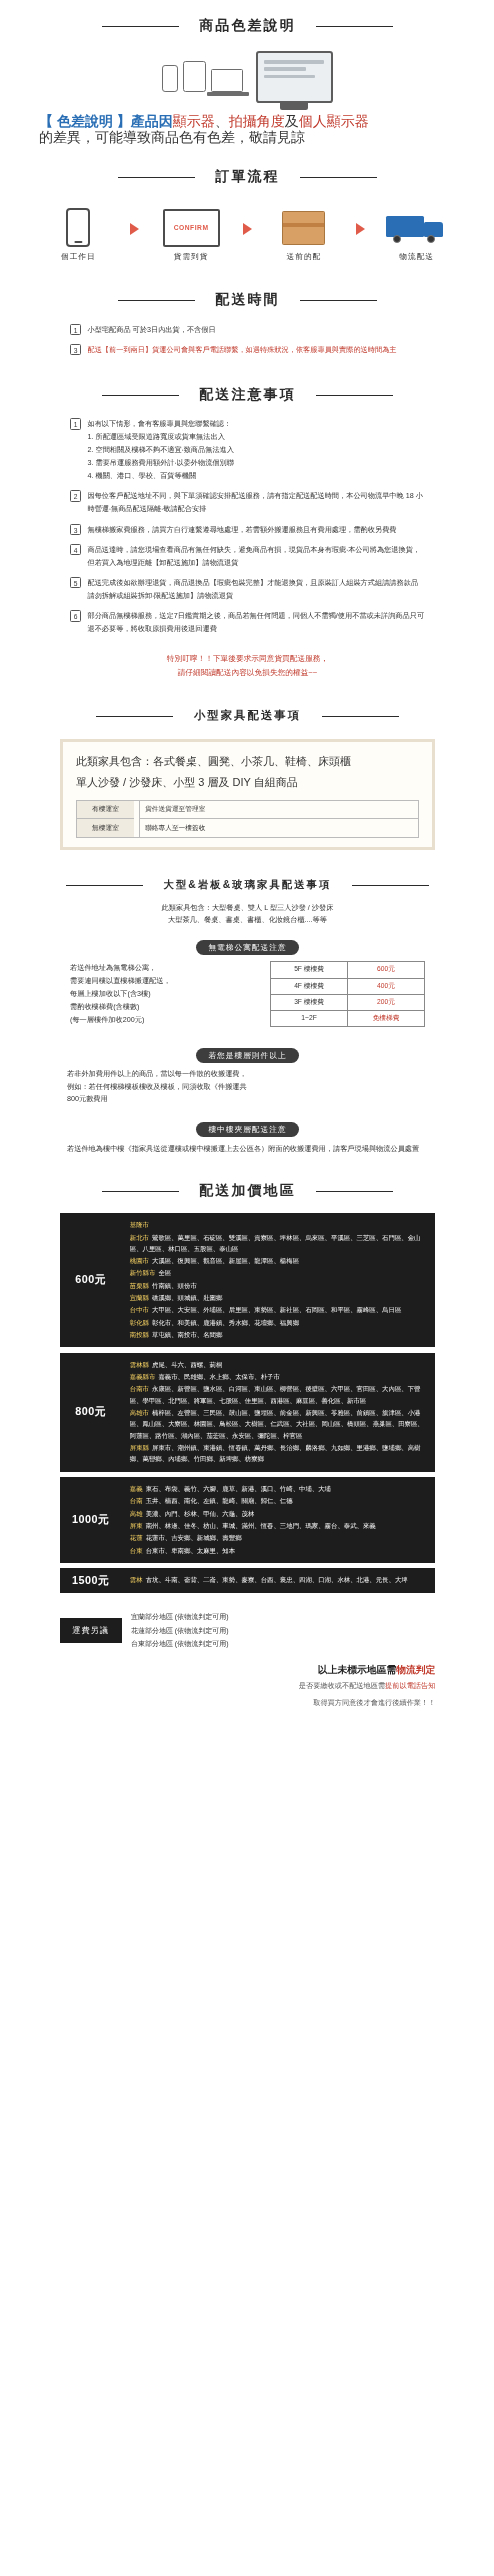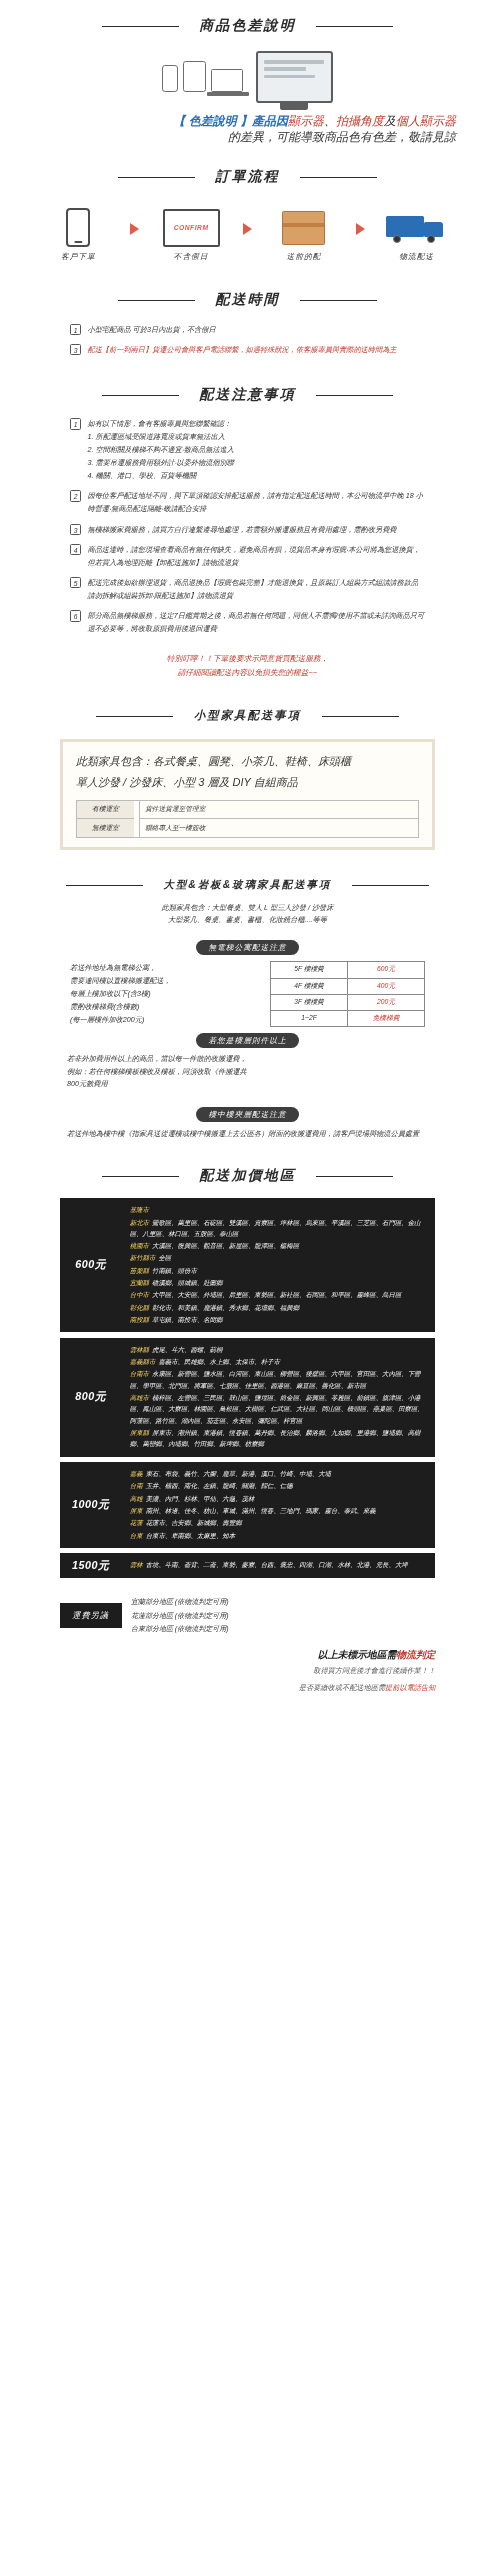--- a/index.html
+++ b/index.html
@@ -4,21 +4,21 @@
 <style>
   * { box-sizing: border-box; }
   body {
     margin: 0;
     padding: 0;
     width: 495px;
     background: #ffffff;
     font-family: "Liberation Sans", sans-serif;
     color: #333;
   }
-  .page { width: 417px; margin: 0 auto; position: relative; font-style: italic; }
+  .page { width: 417px; margin: 0 auto; position: relative; }
 
   
   .ribbon {
     text-align: center;
     padding: 14.4px 0 7.2px 0;
     position: relative;
   }
   .ribbon .inner {
     display: inline-block;
     position: relative;
@@ -84,22 +84,22 @@
     background: #5d5d5d; border-radius: 0 0 2.1px 2.1px;
   }
   .monitor .bars { padding: 7.2px 6.2px; }
   .monitor .bars i {
     display: block; height: 3.6px; margin-bottom: 3.6px;
     background: #b9c1c6; border-radius: 1px;
   }
   .monitor .bars i:nth-child(2) { width: 70%; }
   .monitor .bars i:nth-child(3) { width: 85%; }
   .color-text {
-    text-align: right;
-    font-size: 12px;
+    text-align: left;
+    font-size: 14px;
     line-height: 15.5px;
     padding: 11.3px 0 5.2px 0;
   }
   .hl-red { color: #c0392b; }
   .hl-bracket { color: #2a6fb5; font-weight: bold; }
 
   
   .flow {
     display: flex;
     justify-content: center;
@@ -307,28 +307,28 @@
 
   <div class="ribbon">
     <span class="inner">訂單流程</span>
   </div>
 
   <div class="flow">
     <div class="step">
       <div class="art">
           <div class="phone-art"></div>
         </div>
-      <div class="cap">客戶下單</div>
+      <div class="cap">個工作日</div>
     </div>
     <div class="arrow"></div>
     <div class="step">
       <div class="art">
         <div class="confirm-art">CONFIRM</div>
       </div>
-      <div class="cap">不含假日</div>
+      <div class="cap">貨需到貨</div>
     </div>
     <div class="arrow"></div>
     <div class="step">
       <div class="art">
           <div class="box-art"></div>
         </div>
       <div class="cap">送前的配</div>
     </div>
     <div class="arrow"></div>
     <div class="step">
@@ -448,21 +448,21 @@
         <div class="td">3F 樓樓費</div>
         <div class="td red">200元</div>
       </div>
       <div class="tr">
         <div class="td">1~2F</div>
         <div class="td red">免樓梯費</div>
       </div>
     </div>
   </div>
 
-  <div class="center" style="margin-top:6px">
+  <div class="center" style="margin-top:21px">
     <span class="pill">若您是樓層則件以上</span>
   </div>
   <div class="sec" style="margin-top:5.2px">
     <div class="note" style="white-space:pre-line">若非外加費用件以上的商品，當以每一件散的收搬運費，
 例如：若任何樓梯樓板樓收及樓板，同須收取《件搬運共
 800元數費用</div>
   </div>
 
   <div class="center" style="margin-top:11.3px">
     <span class="pill">樓中樓夾層配送注意</span>
@@ -530,20 +530,20 @@
       <div>宜蘭部分地區 (依物流判定可用)</div>
       <div>花蓮部分地區 (依物流判定可用)</div>
       <div>台東部分地區 (依物流判定可用)</div>
     </div>
   </div>
 
   <div class="closing">
     <div class="big">
       <span>以上未標示地區需</span><span class="red">物流判定</span>
     </div>
-    <div class="sm">取得買方同意後才會進行後續作業！！</div>
     <div class="sm">
       <span>是否要繳收或不配送地區需</span><span class="red">提前以電話告知</span>
     </div>
+    <div class="sm">取得買方同意後才會進行後續作業！！</div>
   </div>
 
 </div>
 
 
 </body></html>

